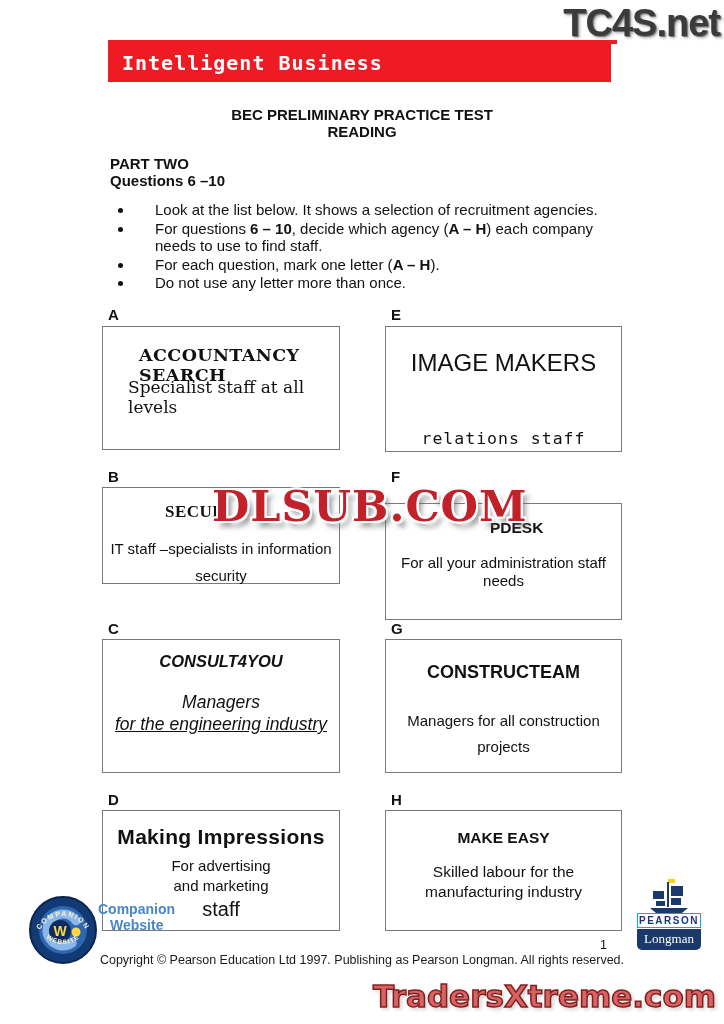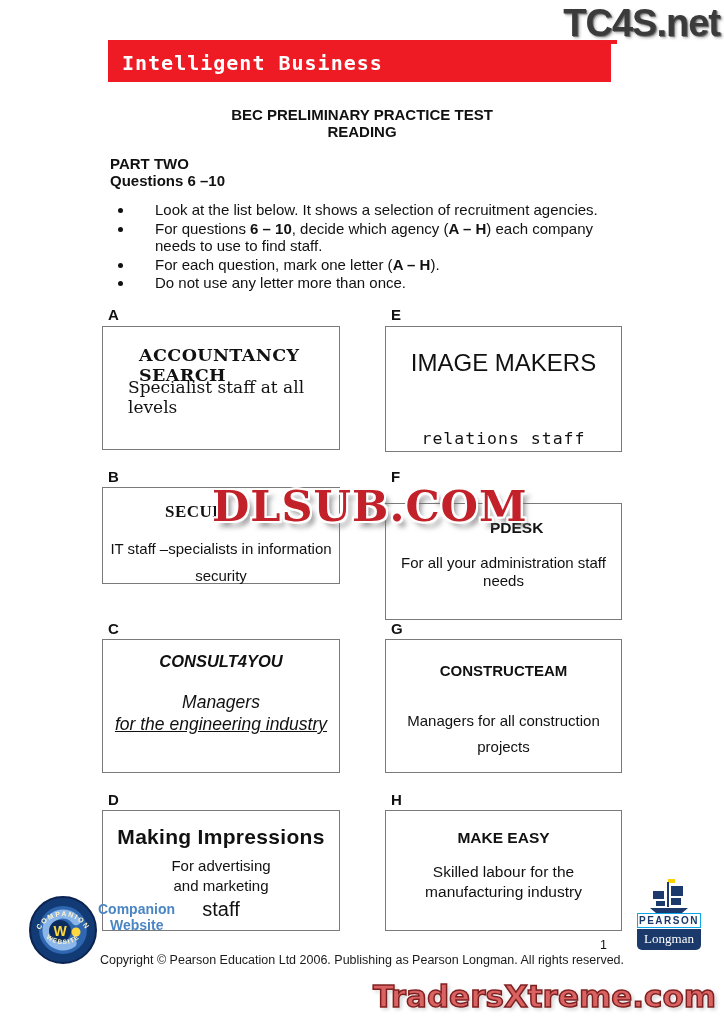--- a/index.html
+++ b/index.html
@@ -128,21 +128,21 @@
     <div class="line sans" style="top:68px;">needs</div>
   </div>
 
   <div class="abs agbox" style="left:102px;top:639px;width:238px;height:134px;">
     <div class="line b ital" style="top:12px;font-size:16.5px;">CONSULT4YOU</div>
     <div class="line ital" style="top:52px;font-size:17.5px;">Managers</div>
     <div class="line ital" style="top:74px;font-size:17.5px;text-decoration:underline;">for the engineering industry</div>
   </div>
 
   <div class="abs agbox" style="left:385px;top:639px;width:237px;height:134px;">
-    <div class="line" style="top:22px;font-size:15px;font-weight:600;">CONSTRUCTEAM</div>
+    <div class="line" style="top:22px;font-size:18px;font-weight:600;">CONSTRUCTEAM</div>
     <div class="line sans" style="top:72px;">Managers for all construction</div>
     <div class="line sans" style="top:98px;">projects</div>
   </div>
 
   <div class="abs agbox" style="left:102px;top:810px;width:238px;height:121px;">
     <div class="line b" style="top:14px;font-size:21px;letter-spacing:.3px;">Making Impressions</div>
     <div class="line" style="top:46px;font-size:15px;">For advertising</div>
     <div class="line" style="top:66px;font-size:15px;">and marketing</div>
     <div class="line" style="top:87px;font-size:20px;">staff</div>
   </div>
@@ -190,17 +190,17 @@
         <path d="M9 22 h9 v5 h-9 z" fill="#1b3a6b"></path>
         <path d="M24 19 h10 v7 h-10 z" fill="#1b3a6b"></path>
         <path d="M3 29 h38 l-6 5 h-26 z" fill="#1b3a6b"></path>
       </svg>
     </div>
     <div class="brand">PEARSON</div>
     <div class="imprint">Longman</div>
   </div>
 
   <div id="pagenum" class="abs">1</div>
-  <div id="footer2" class="abs">Copyright © Pearson Education Ltd 2006. Publishing as Pearson Longman. All rights reserved.</div>
+  <div id="footer2" class="abs">Copyright © Pearson Education Ltd 1997. Publishing as Pearson Longman. All rights reserved.</div>
 
   <div id="traders" class="abs">TradersXtreme.com</div>
 
 </div>
 
 </body></html>

